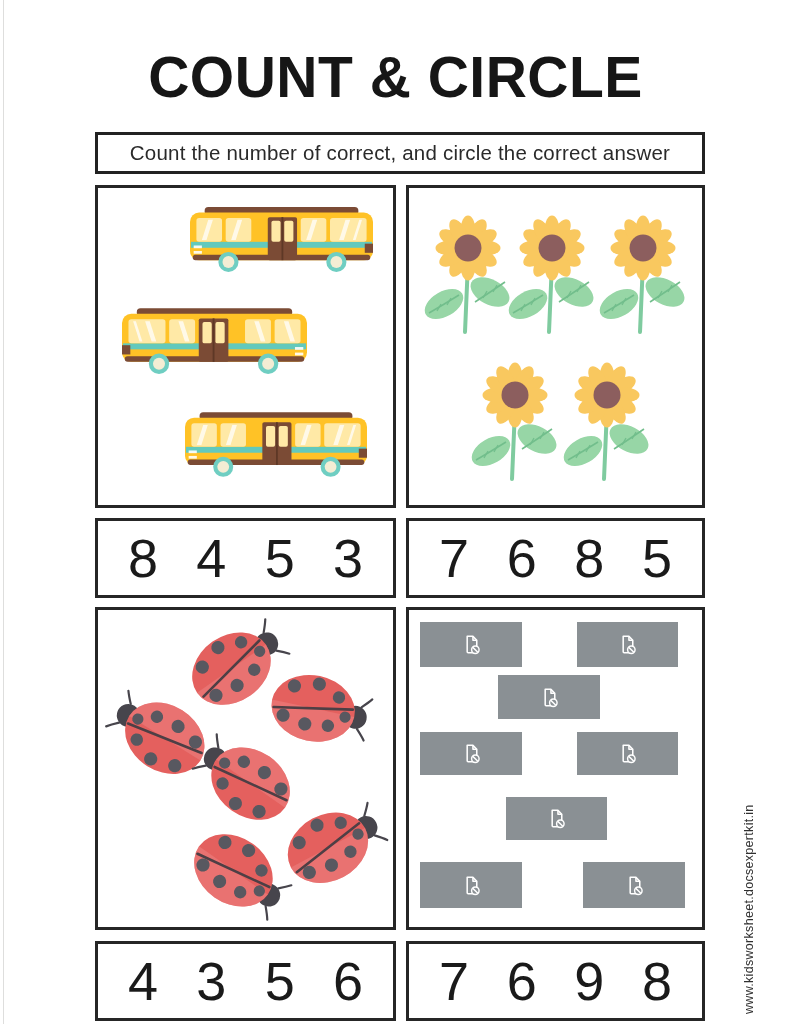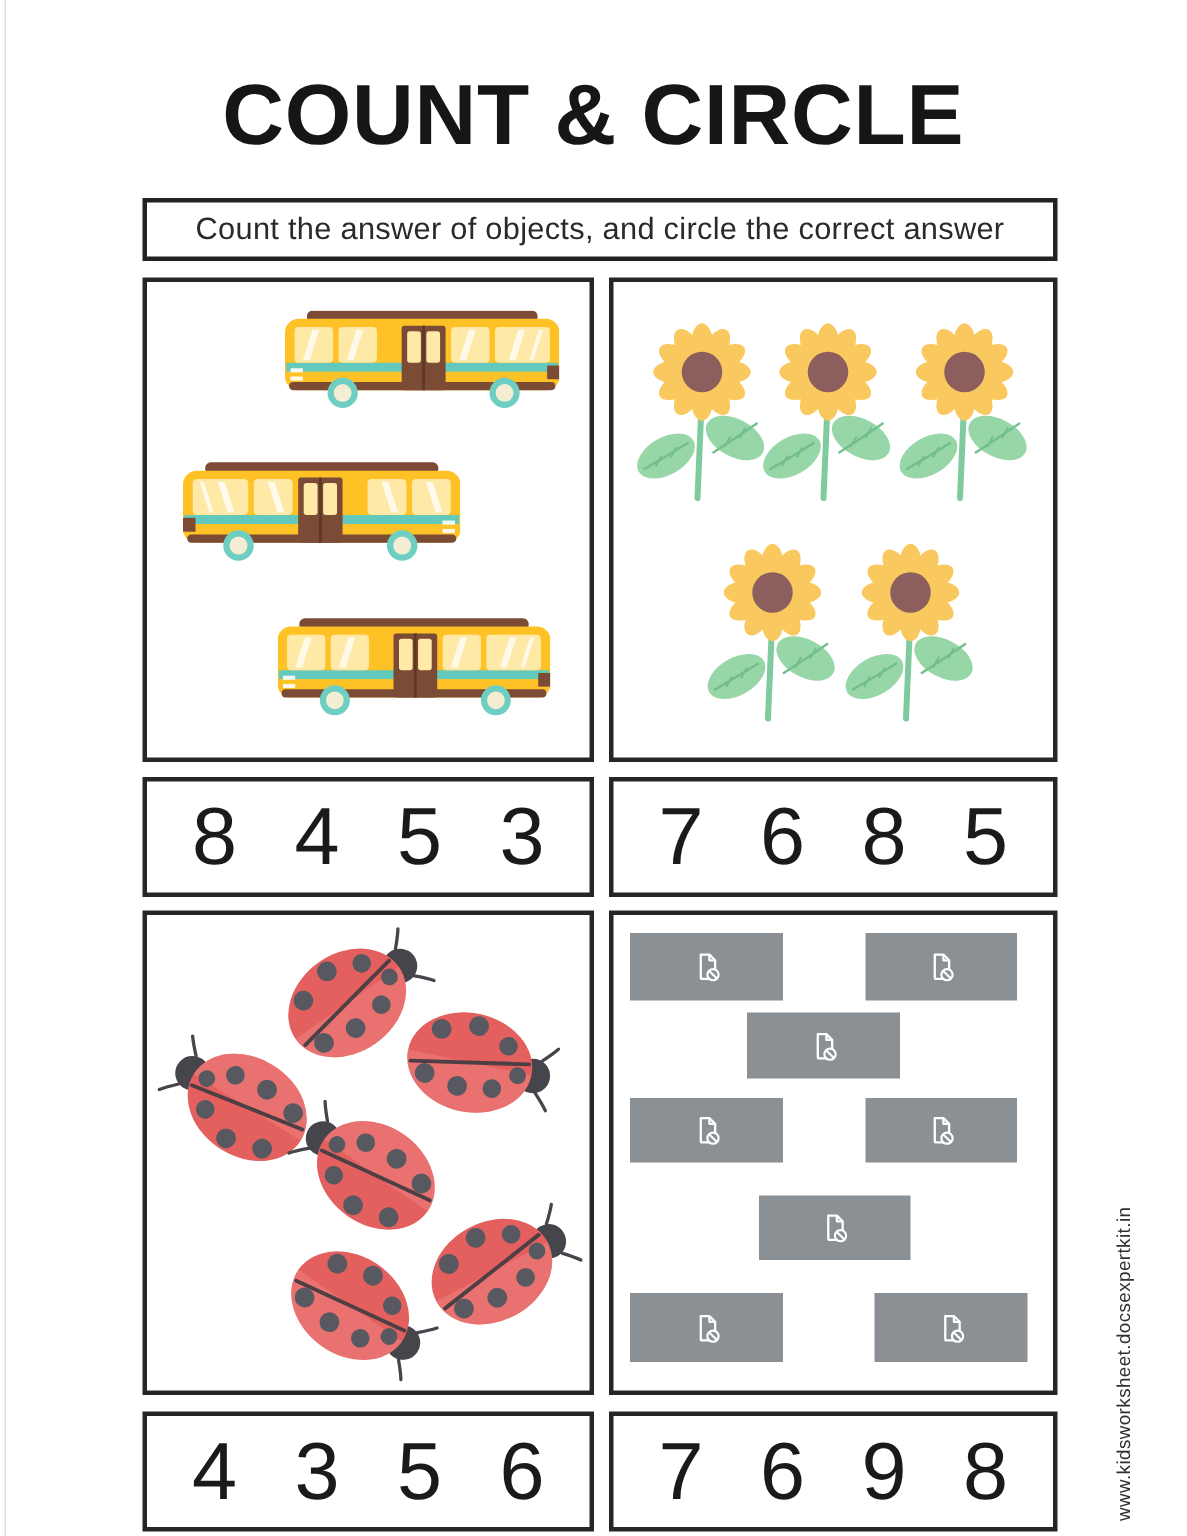--- a/index.html
+++ b/index.html
@@ -217,21 +217,21 @@
     </symbol>
   </defs>
 </svg>
 
 <div class="page">
   <div class="page-edge-line"></div>
 
   <h1 class="title">COUNT &amp; CIRCLE</h1>
 
   <div class="instruction-box">
-    <span class="instruction-text">Count the answer of objects, and circle the correct answer</span>
+    <span class="instruction-text">Count the number of correct, and circle the correct answer</span>
   </div>
 
   <div class="pic-box box-q1">
     <svg class="sprite" style="left:92px; top:19px;" width="183" height="66">
         <use href="#sym-bus"></use>
       </svg>
     <svg class="sprite flipped" style="left:24px; top:120px;" width="185" height="67">
         <use href="#sym-bus"></use>
       </svg>
     <svg class="sprite" style="left:87px; top:224px;" width="182" height="66">

